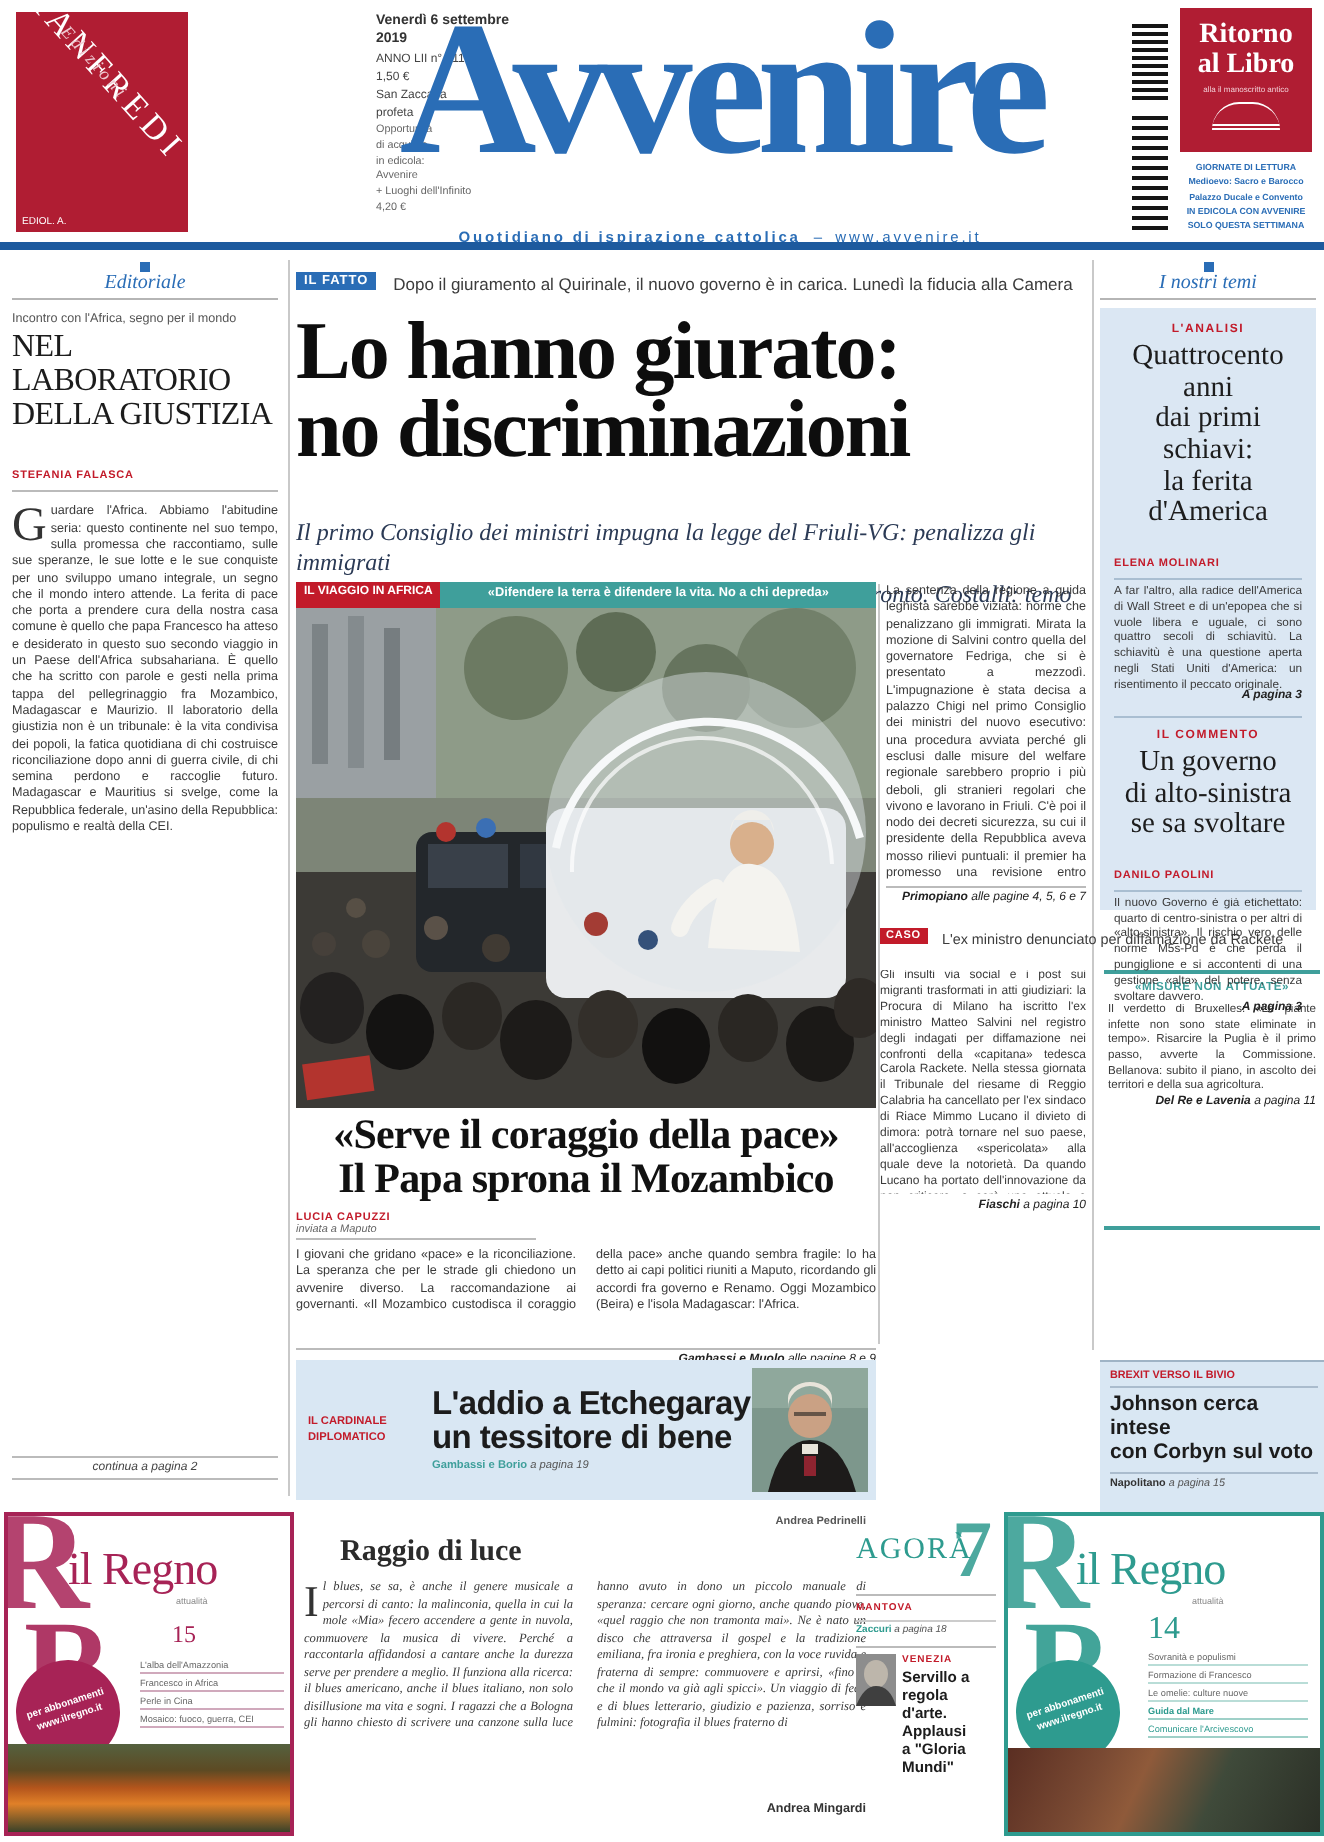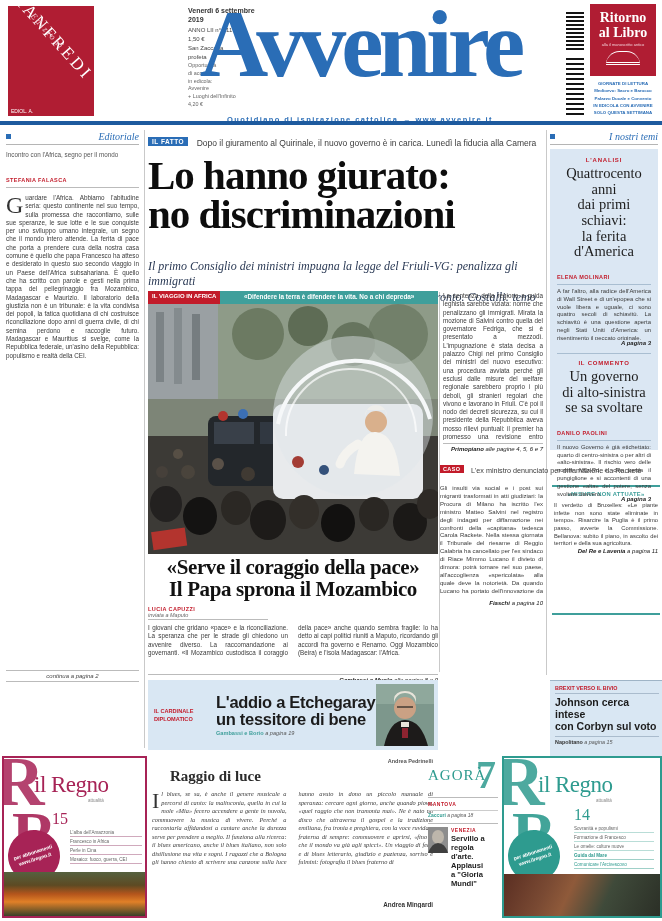--- a/index.html
+++ b/index.html
@@ -9,21 +9,21 @@
   .serif{font-family:"Liberation Serif",serif;}
   .pre{white-space:pre-line;}
   .just{text-align:justify;}
   .vrule{width:1px;background:#c9c9c9;}
   .kicker-label{display:inline-block;background:#2a6db6;color:#fff;font-weight:bold;
         font-size:6.5px;padding:1px 4px;letter-spacing:.5px;vertical-align:middle;}
   .red-label{display:inline-block;background:#c21b2a;color:#fff;font-weight:bold;
         font-size:5.5px;padding:1px 3px;letter-spacing:.4px;vertical-align:middle;}
   .tinybody{font-size:6.3px;line-height:1.32;color:#3a3a3a;}
   .sec-head{display:flex;align-items:center;justify-content:space-between;
-        border-bottom:1px solid #b5b5b5;padding-bottom:2px;}
+        border-bottom:1px solid #b5b5b5;padding-bottom:2px;flex-direction:column;}
   .sec-head .sq{width:5px;height:5px;background:#2a6db6;}
   .sec-head .t{font-family:"Liberation Serif",serif;font-style:italic;color:#2a6db6;font-size:10px;}
   .sb-label{color:#c21b2a;font-weight:bold;font-size:6px;letter-spacing:.8px;text-align:center;}
   .sb-title{font-family:"Liberation Serif",serif;font-size:14.5px;line-height:1.08;text-align:center;color:#1d1d1d;}
   .byline-red{color:#c21b2a;font-weight:bold;font-size:5.5px;letter-spacing:.4px;}
   .pageref{font-size:6px;color:#222;text-align:right;}
   .pageref b{font-style:italic;}
   .boxlite{background:#d9e7f3;}
   .badge{border-radius:50%;color:#fff;display:flex;align-items:center;justify-content:center;
         text-align:center;font-size:5px;line-height:1.35;font-weight:bold;transform:rotate(-18deg);}
@@ -56,21 +56,21 @@
 in edicola:
 Avvenire
 + Luoghi dell'Infinito
 4,20 €</div>
 
     <div class="abs serif" style="left:150px;top:-8px;width:420px;text-align:center;font-size:95px;font-weight:bold;
                 color:#2a6db6;letter-spacing:-5px;line-height:1.1;">Avvenire</div>
     <div class="abs" style="left:150px;top:108px;width:420px;text-align:center;">
       <span style="color:#2a6db6;font-size:7.5px;font-weight:bold;letter-spacing:1.4px;">Quotidiano di ispirazione cattolica</span>
       <span style="color:#2a6db6;font-size:7.5px;">&nbsp;–&nbsp;</span>
-      <span style="color:#2a6db6;font-size:7.5px;font-weight:bold;letter-spacing:1.4px;">www.avvenire.it</span>
+      <span style="color:#2a6db6;font-size:7.5px;font-weight:normal;letter-spacing:1.4px;">www.avvenire.it</span>
     </div>
 
     <div class="abs" style="left:566px;top:12px;width:18px;height:40px;background:repeating-linear-gradient(180deg,#151515 0 2px,#fff 2px 4px);"></div>
     <div class="abs" style="left:566px;top:58px;width:18px;height:58px;background:repeating-linear-gradient(180deg,#151515 0 2px,#fff 2px 5px);"></div>
 
     <div class="abs" style="left:590px;top:4px;width:66px;height:72px;background:#b01d33;color:#fff;text-align:center;overflow:hidden;">
       <div class="serif pre" style="font-size:14px;font-weight:bold;line-height:1.05;margin-top:7px;">Ritorno
 al Libro</div>
       <div style="font-size:4px;color:#f2cdd5;margin-top:2px;">alla il manoscritto antico</div>
       <div style="margin:4px auto 0;width:34px;height:10px;border-top:1px solid #fff;border-bottom:3px double #fff;border-radius:40%/100% 100% 0 0;"></div>
@@ -87,20 +87,21 @@
   <div class="abs vrule" style="left:144px;top:130px;height:618px;"></div>
   <div class="abs vrule" style="left:546px;top:130px;height:545px;"></div>
   <div class="abs vrule" style="left:439px;top:292px;height:380px;"></div>
 
   <div class="abs" style="left:6px;top:131px;width:133px;">
     <div class="sec-head">
       <span class="sq"></span>
       <span class="t">Editoriale</span>
     </div>
     <div style="font-size:6.3px;color:#555;margin-top:6px;">Incontro con l'Africa, segno per il mondo</div>
+    <div class="serif" style="font-size:16px;line-height:1.05;color:#1c1c1c;margin-top:3px;letter-spacing:-.3px;">NEL LABORATORIO DELLA GIUSTIZIA</div>
     <div style="margin-top:10px;border-bottom:1px solid #bbb;padding-bottom:1px;">
       <span class="byline-red">STEFANIA FALASCA</span>
     </div>
     <div class="tinybody just" style="margin-top:6px;height:470px;overflow:hidden;">
       <span class="serif" style="float:left;font-size:24px;line-height:.8;padding:2px 2px 0 0;color:#333;">G</span>
       <span>uardare l'Africa. Abbiamo l'abitudine seria: questo continente nel suo tempo, sulla promessa che raccontiamo, sulle sue speranze, le sue lotte e le sue conquiste per uno sviluppo umano integrale, un segno che il mondo intero attende. La ferita di pace che porta a prendere cura della nostra casa comune è quello che papa Francesco ha atteso e desiderato in questo suo secondo viaggio in un Paese dell'Africa subsahariana. È quello che ha scritto con parole e gesti nella prima tappa del pellegrinaggio fra Mozambico, Madagascar e Maurizio. Il laboratorio della giustizia non è un tribunale: è la vita condivisa dei popoli, la fatica quotidiana di chi costruisce riconciliazione dopo anni di guerra civile, di chi semina perdono e raccoglie futuro. Madagascar e Mauritius si svelge, come la Repubblica federale, un'asino della Repubblica: populismo e realtà della CEI.</span>
     </div>
     <div style="margin-top:6px;text-align:center;font-size:6px;font-style:italic;color:#444;
                 border-top:1px solid #bbb;border-bottom:1px solid #bbb;padding:2px 0;">continua a pagina 2</div>
   </div>
@@ -276,21 +277,21 @@
     </div>
   </div>
 
   <div class="abs" style="left:2px;top:756px;width:141px;height:158px;border:2px solid #a72356;background:#fff;overflow:hidden;">
     <div class="abs serif" style="left:-10px;top:-16px;font-size:70px;color:#a72356;font-weight:bold;opacity:.85;">R</div>
     <div class="abs serif" style="left:30px;top:14px;font-size:23px;color:#a72356;letter-spacing:-.5px;">il Regno</div>
     <div class="abs" style="left:84px;top:40px;font-size:4.5px;color:#888;">attualità</div>
     <div class="abs serif" style="left:8px;top:40px;font-size:62px;color:#a72356;font-weight:bold;opacity:.9;">R</div>
     <div class="abs badge pre" style="left:4px;top:72px;width:52px;height:52px;background:#a72356;">per abbonamenti
 www.ilregno.it</div>
-    <div class="abs serif" style="left:48px;top:52px;font-size:16px;color:#a72356;">15</div>
+    <div class="abs serif" style="left:82px;top:52px;font-size:12px;color:#a72356;">15</div>
     <div class="abs" style="left:66px;top:70px;width:72px;">
       <div class="regno-line">L'alba dell'Amazzonia</div>
       <div class="regno-line">Francesco in Africa</div>
       <div class="regno-line">Perle in Cina</div>
       <div class="regno-line">Mosaico: fuoco, guerra, CEI</div>
     </div>
     <div class="abs" style="left:0;bottom:0;width:141px;height:44px;
                 background:linear-gradient(180deg,#55613f 0%,#5d4a23 30%,#b4551c 50%,#e08028 68%,#3a4229 100%);"></div>
   </div>
 

